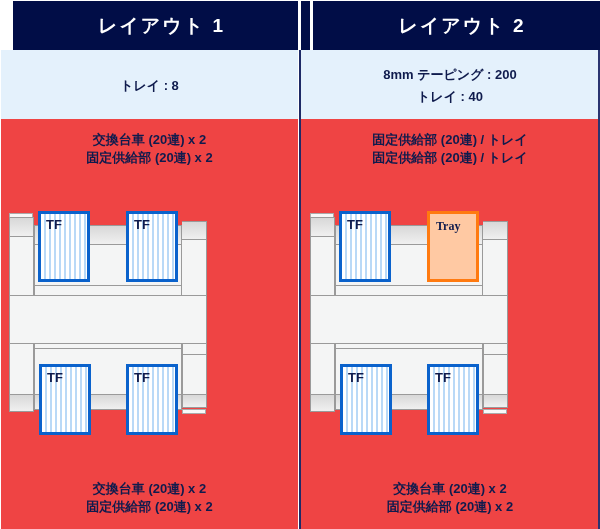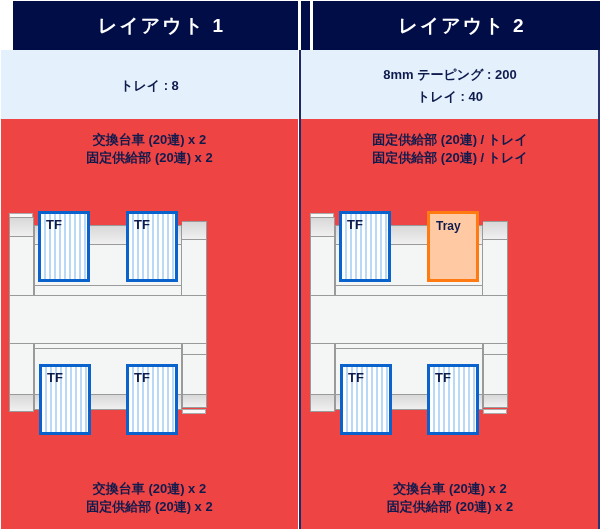--- a/index.html
+++ b/index.html
@@ -32,21 +32,21 @@
   .machine { position: absolute; left: 8px; top: 90px; width: 206px; height: 220px; }
   .c2 .machine { left: 9px; }
   .m-part { position: absolute; background: #f4f5f5; border: 1px solid #9a9a9a; }
   .m-part.shade { background: linear-gradient(#d8d8d8, #f0f0f0); }
   .m-rail { position: absolute; height: 5px; background: #f8f8f8; border: 1px solid #aaaaaa; }
 
   .card { position: absolute; width: 52px; height: 71px; border: 3px solid #0a62cc;
           background: repeating-linear-gradient(90deg, #ffffff 0 3px, #b9d9f7 3px 5px); }
   .card .lbl { position: absolute; left: 5px; top: 3px; font-weight: bold; font-size: 13px; color: #0f1b4d; }
   .card.tray { border-color: #ff7a10; background: #ffc9a3; }
-  .card.tray .lbl { left: 6px; top: 5px; font-size: 12px; }
+  .card.tray .lbl { left: 6px; top: 5px; font-size: 12px; font-family: Liberation Serif, serif; }
 </style>
 </head>
 <body>
 
 <div class="table">
 
   <div class="col c1">
     <div class="hdr">レイアウト 1</div>
     <div class="info">
       <div>トレイ : 8</div>

